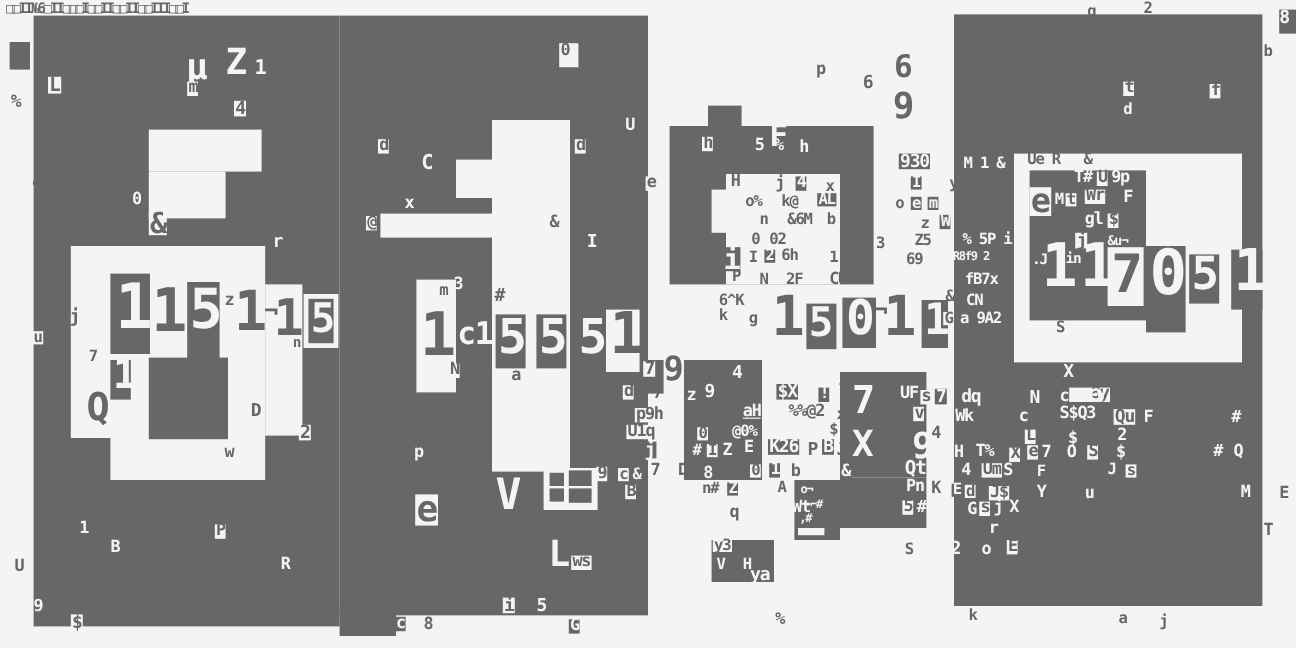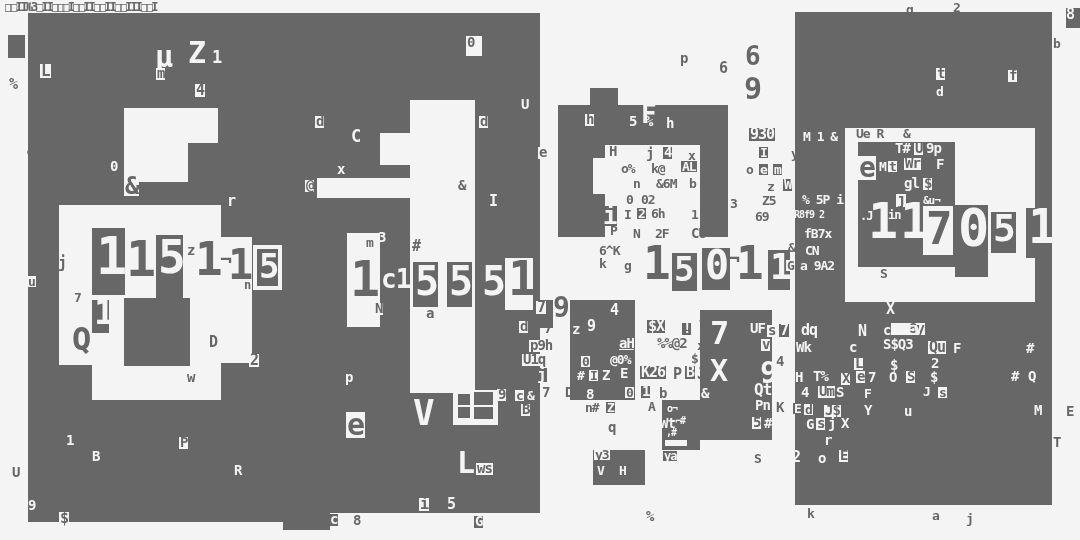--- a/index.html
+++ b/index.html
@@ -22,21 +22,21 @@
   #header-row{
     position:absolute;left:5px;top:1px;font-size:12px;font-weight:bold;
     color:#676767;letter-spacing:-2px;line-height:1;
     font-family:"DejaVu Sans Mono","Liberation Mono",monospace;
   }
 </style>
 </head>
 <body>
 
 <div id="canvas" style="background: rgb(244, 244, 244);">
-  <div id="header-row" style="color: rgb(103, 103, 103);">□□II№3□II□□□I□□II□□II□□III□□I</div>
+  <div id="header-row" style="color: rgb(103, 103, 103);">□□II№6□II□□□I□□II□□II□□III□□I</div>
   <div id="blocks-layer">
       <div class="blk d" style="left: 28px; top: 13px; width: 255px; height: 509px;"></div>
       <div class="blk d" style="left: 8px; top: 35px; width: 17px; height: 23px;"></div>
       <div class="blk d" style="left: 283px; top: 13px; width: 257px; height: 500px;"></div>
       <div class="blk d" style="left: 283px; top: 505px; width: 47px; height: 25px;"></div>
       <div class="blk l" style="left: 124px; top: 108px; width: 94px; height: 35px;"></div>
       <div class="blk l" style="left: 124px; top: 143px; width: 64px; height: 39px;"></div>
       <div class="blk l" style="left: 59px; top: 205px; width: 162px; height: 160px;"></div>
       <div class="blk l" style="left: 221px; top: 237px; width: 31px; height: 126px;"></div>
       <div class="blk l" style="left: 92px; top: 365px; width: 129px; height: 35px;"></div>
@@ -235,21 +235,21 @@
       <span class="g d" style="left: 648px; top: 401px; font-size: 13px;">A</span>
       <span class="g l" style="left: 660px; top: 418px; font-size: 14px;">Wt</span>
       <span class="g d" style="left: 608px; top: 422px; font-size: 14px;">q</span>
       <span class="g d" style="left: 585px; top: 402px; font-size: 13px;">n#</span>
       <span class="g lb" style="left: 606px; top: 402px; font-size: 13px;">Z</span>
       <span class="g d" style="left: 695px; top: 422px; font-size: 13px;">a</span>
       <span class="g l" style="left: 667px; top: 405px; font-size: 10px;">o¬</span>
       <span class="g l" style="left: 670px; top: 417px; font-size: 10px;">-⌐#</span>
       <span class="g l" style="left: 666px; top: 429px; font-size: 10px;">,#</span>
       <span class="g db" style="left: 594px; top: 449px; font-size: 13px;">y3</span>
-      <span class="g lb" style="left: 624px; top: 451px; font-size: 12px; margin-left: 39px;">ya</span>
+      <span class="g lb" style="left: 624px; top: 472px; font-size: 15px;">ya</span>
       <span class="g l" style="left: 597px; top: 465px; font-size: 13px;">V</span>
       <span class="g l" style="left: 619px; top: 465px; font-size: 13px;">H</span>
       <span class="g d" style="left: 646px; top: 511px; font-size: 14px;">%</span>
       <span class="g d" style="left: 754px; top: 453px; font-size: 13px;">S</span>
       <span class="g d" style="left: 730px; top: 198px; font-size: 13px;">3</span>
       <span class="g d" style="left: 762px; top: 195px; font-size: 13px;">Z5</span>
       <span class="g d" style="left: 755px; top: 211px; font-size: 13px;">69</span>
       <span class="g lb" style="left: 749px; top: 128px; font-size: 15px;">930</span>
       <span class="g lb" style="left: 759px; top: 147px; font-size: 13px;">I</span>
       <span class="g d" style="left: 791px; top: 148px; font-size: 13px;">y</span>

